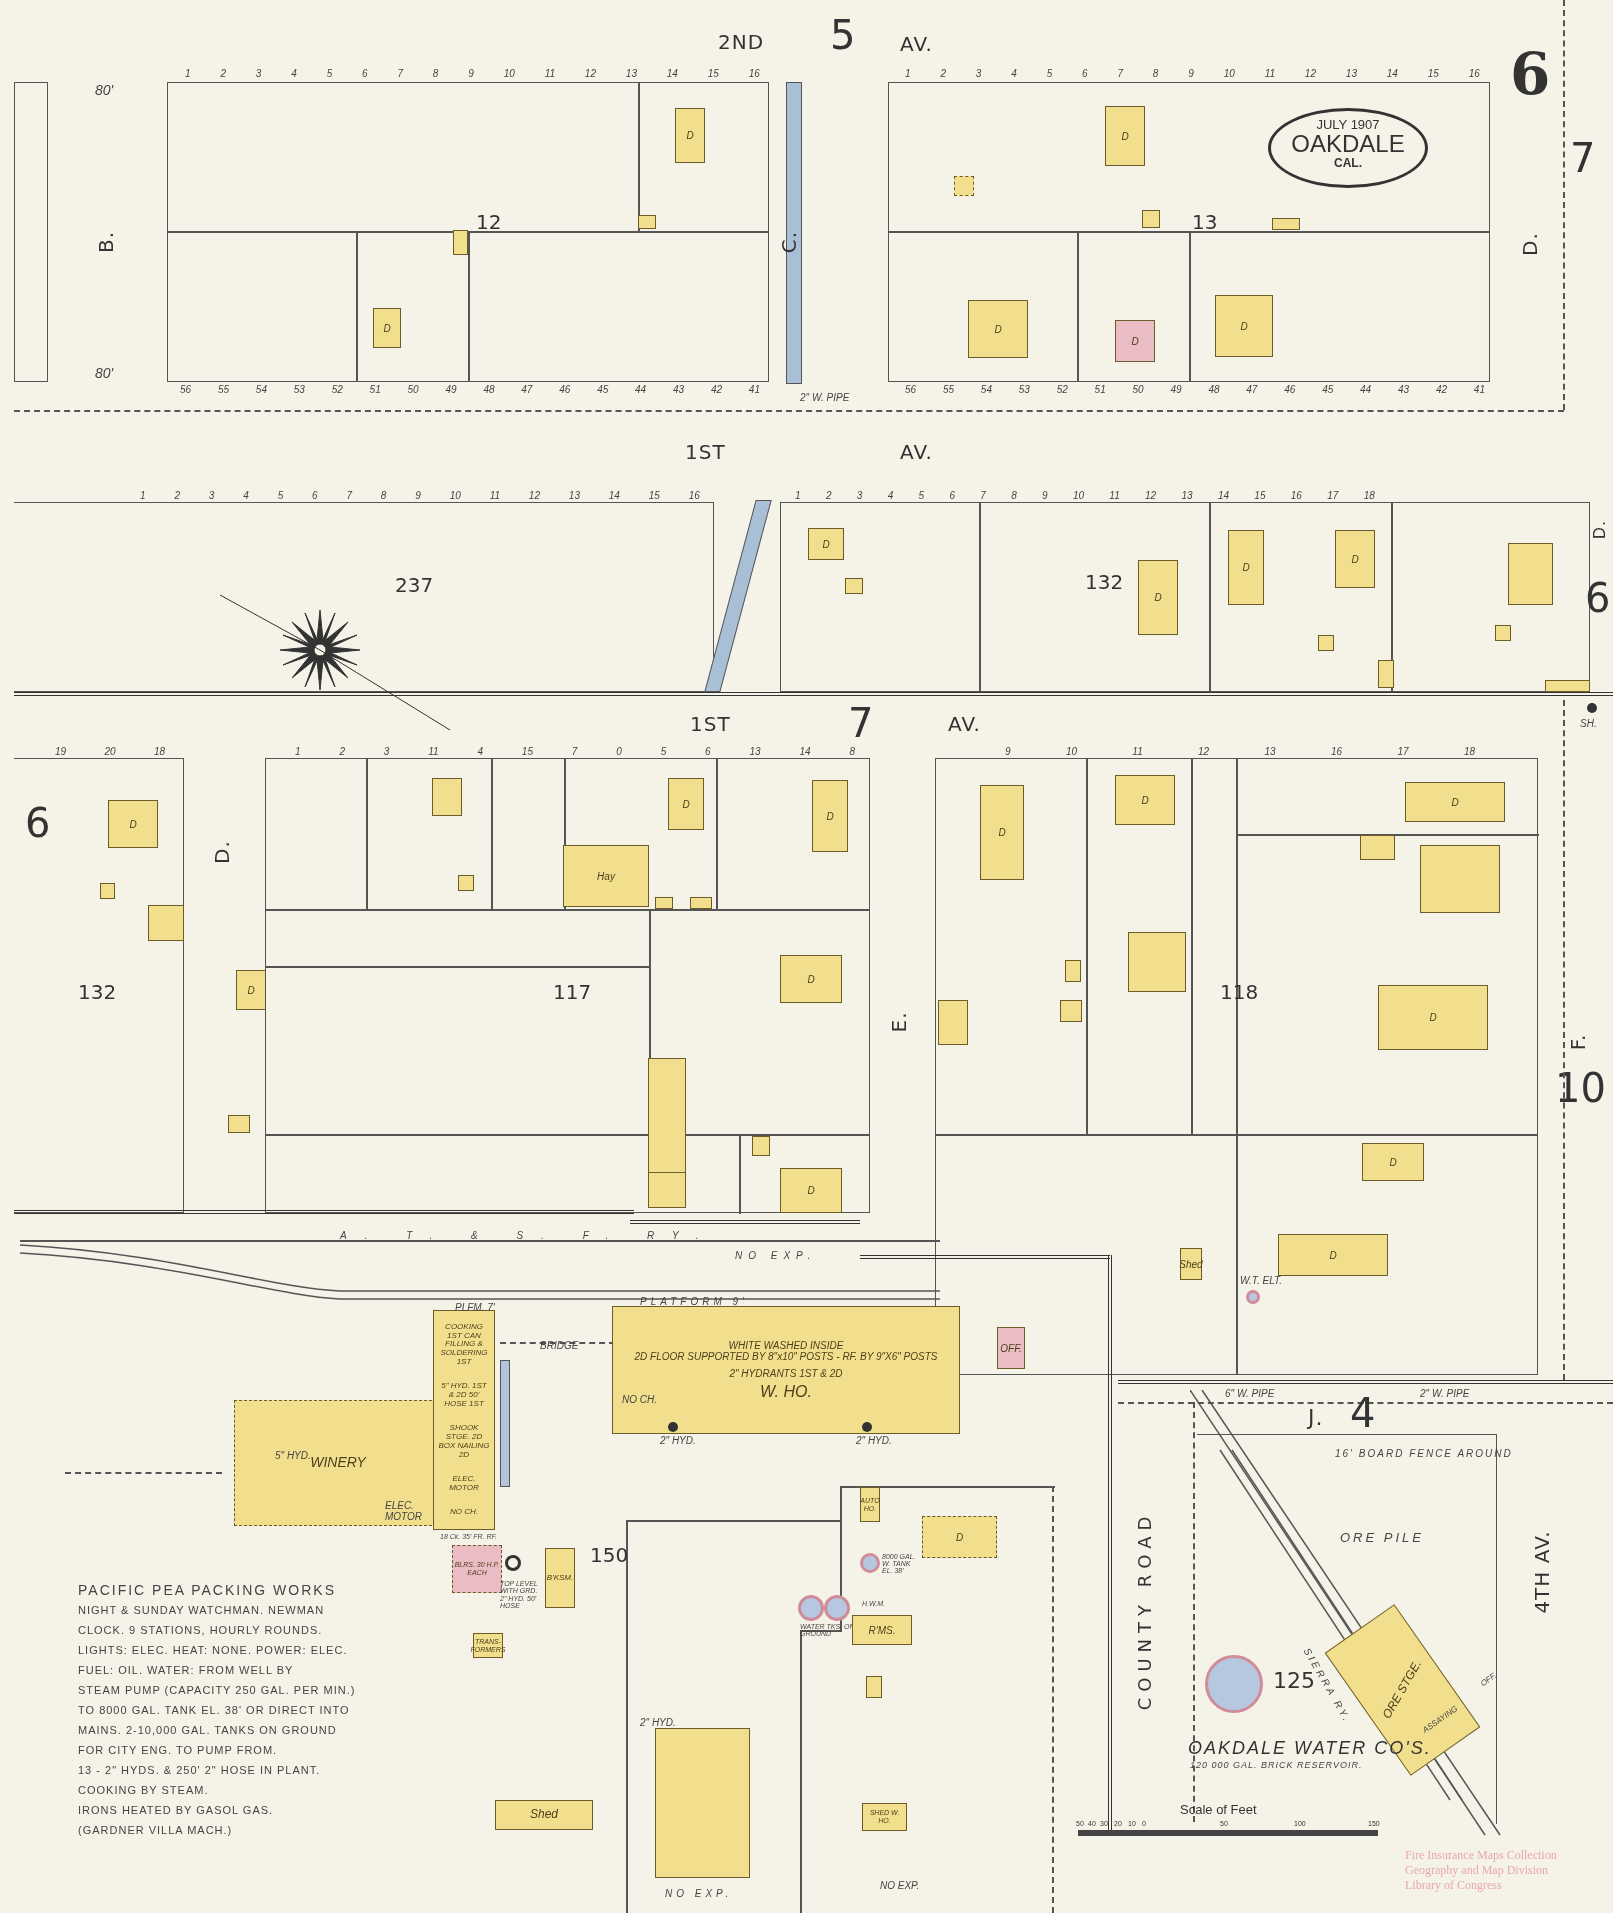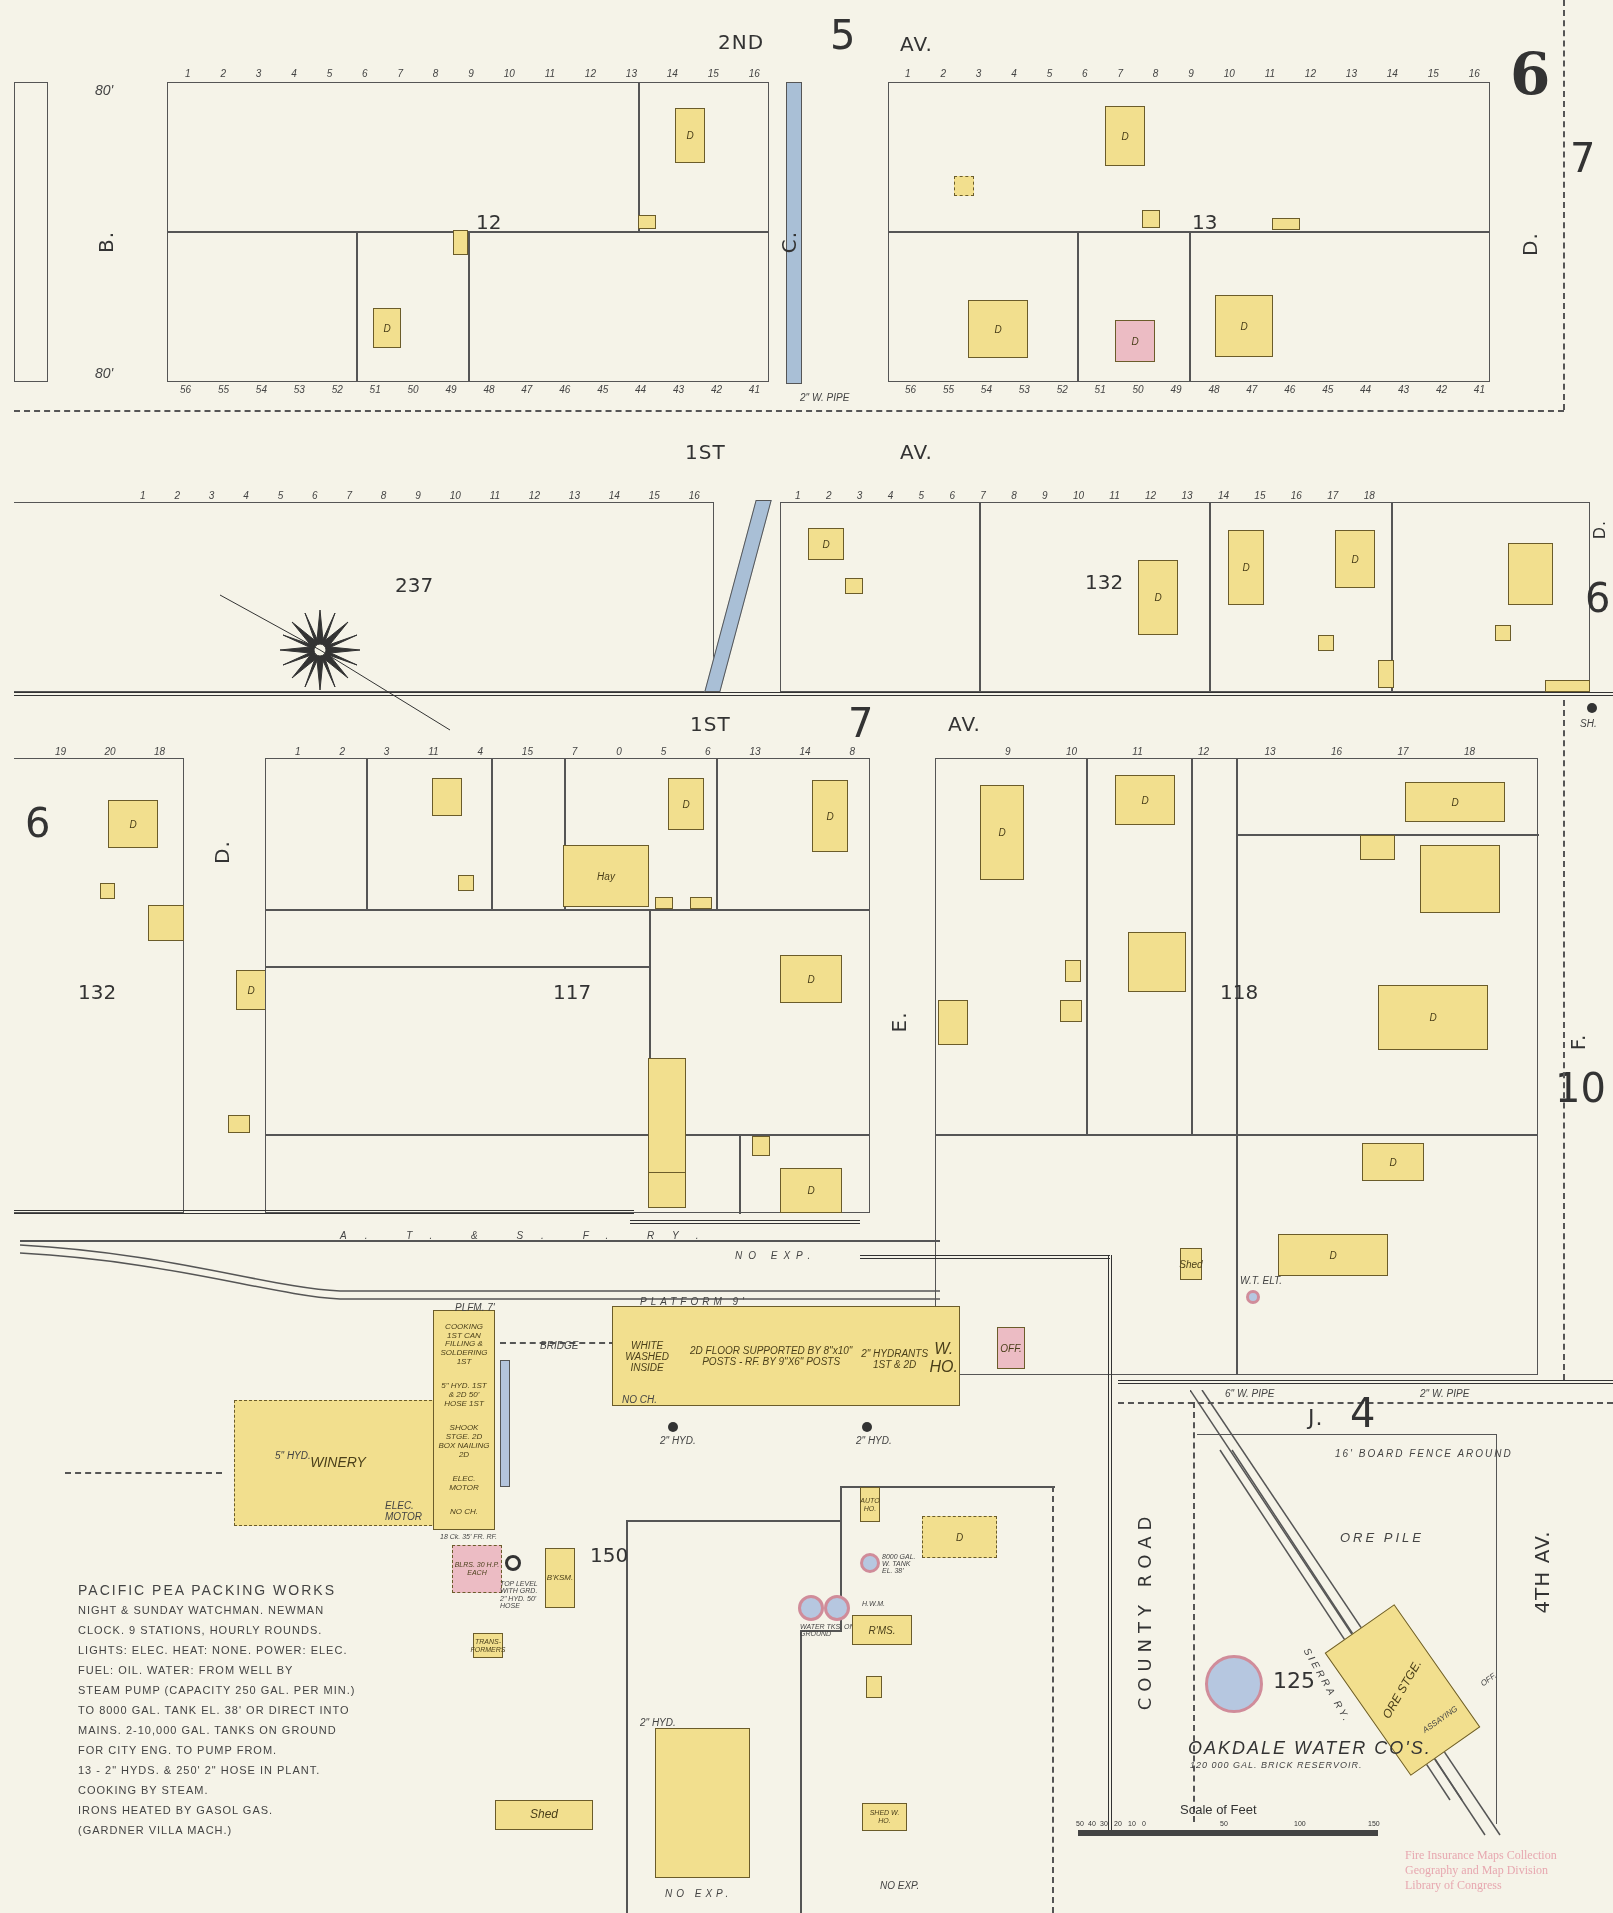--- a/index.html
+++ b/index.html
@@ -35,20 +35,25 @@
 <div id="map">
 
   <div class="street" style="left:718px;top:30px;">2ND</div>
   <div class="bignum" style="left:830px;top:12px;">5</div>
   <div class="street" style="left:900px;top:32px;">AV.</div>
 
   <div class="sheet" style="left:1510px;top:40px;">6</div>
   <div class="dashv" style="left:1563px;top:0;height:410px;"></div>
   <div class="bignum" style="left:1570px;top:135px;">7</div>
 
+  <div class="oval" style="left:1268px;top:108px;width:160px;height:80px;">
+    <div style="font-size:13px;margin-top:6px;">JULY 1907</div>
+    <div style="font-size:24px;line-height:24px;">OAKDALE</div>
+    <div style="font-size:12px;font-weight:bold;">CAL.</div>
+  </div>
 
   <div class="block" style="left:167px;top:82px;width:602px;height:300px;">
     <div class="line" style="left:0;top:148px;width:100%;height:1.5px;"></div>
     <div class="line" style="left:188px;top:148px;width:1.5px;height:150px;"></div>
     <div class="line" style="left:300px;top:148px;width:1.5px;height:150px;"></div>
     <div class="line" style="left:470px;top:0;width:1.5px;height:150px;"></div>
   </div>
   <div class="lotnums" style="left:185px;top:68px;width:575px;">
     <span>1</span>
       <span>2</span>
@@ -362,21 +367,21 @@
     <span>5" HYD. 1ST &amp; 2D 50' HOSE 1ST</span>
     <span>SHOOK STGE. 2D BOX NAILING 2D</span>
     <span>ELEC. MOTOR</span>
     <span>NO CH.</span>
   </div>
   <div class="small" style="left:455px;top:1302px;">PLFM. 7'</div>
   <div style="position:absolute;left:500px;top:1360px;width:8px;height:125px;background:#b4c4dc;border:1px solid #555;"></div>
   <div class="dashline" style="left:500px;top:1342px;width:115px;"></div>
   <div class="small" style="left:540px;top:1340px;">BRIDGE</div>
 
-  <div class="bldg" style="left:612px;top:1306px;width:348px;height:100px;flex-direction:row;font-size:10px;">
+  <div class="bldg" style="left:612px;top:1306px;width:348px;height:128px;flex-direction:column;font-size:10px;">
     <span>WHITE WASHED INSIDE</span>
     <span>2D FLOOR SUPPORTED BY 8"x10" POSTS - RF. BY 9"X6" POSTS</span>
     <span style="margin-top:6px;">2" HYDRANTS 1ST &amp; 2D</span>
     <span style="font-size:16px;margin-top:4px;">W. HO.</span>
   </div>
   <div class="small" style="left:640px;top:1296px;letter-spacing:4px;">PLATFORM 9'</div>
   <div class="small" style="left:622px;top:1394px;">NO CH.</div>
   <div class="bldg pink" style="left:997px;top:1327px;width:28px;height:42px;">OFF.</div>
 
   <div class="hyd" style="left:668px;top:1422px;"></div>

